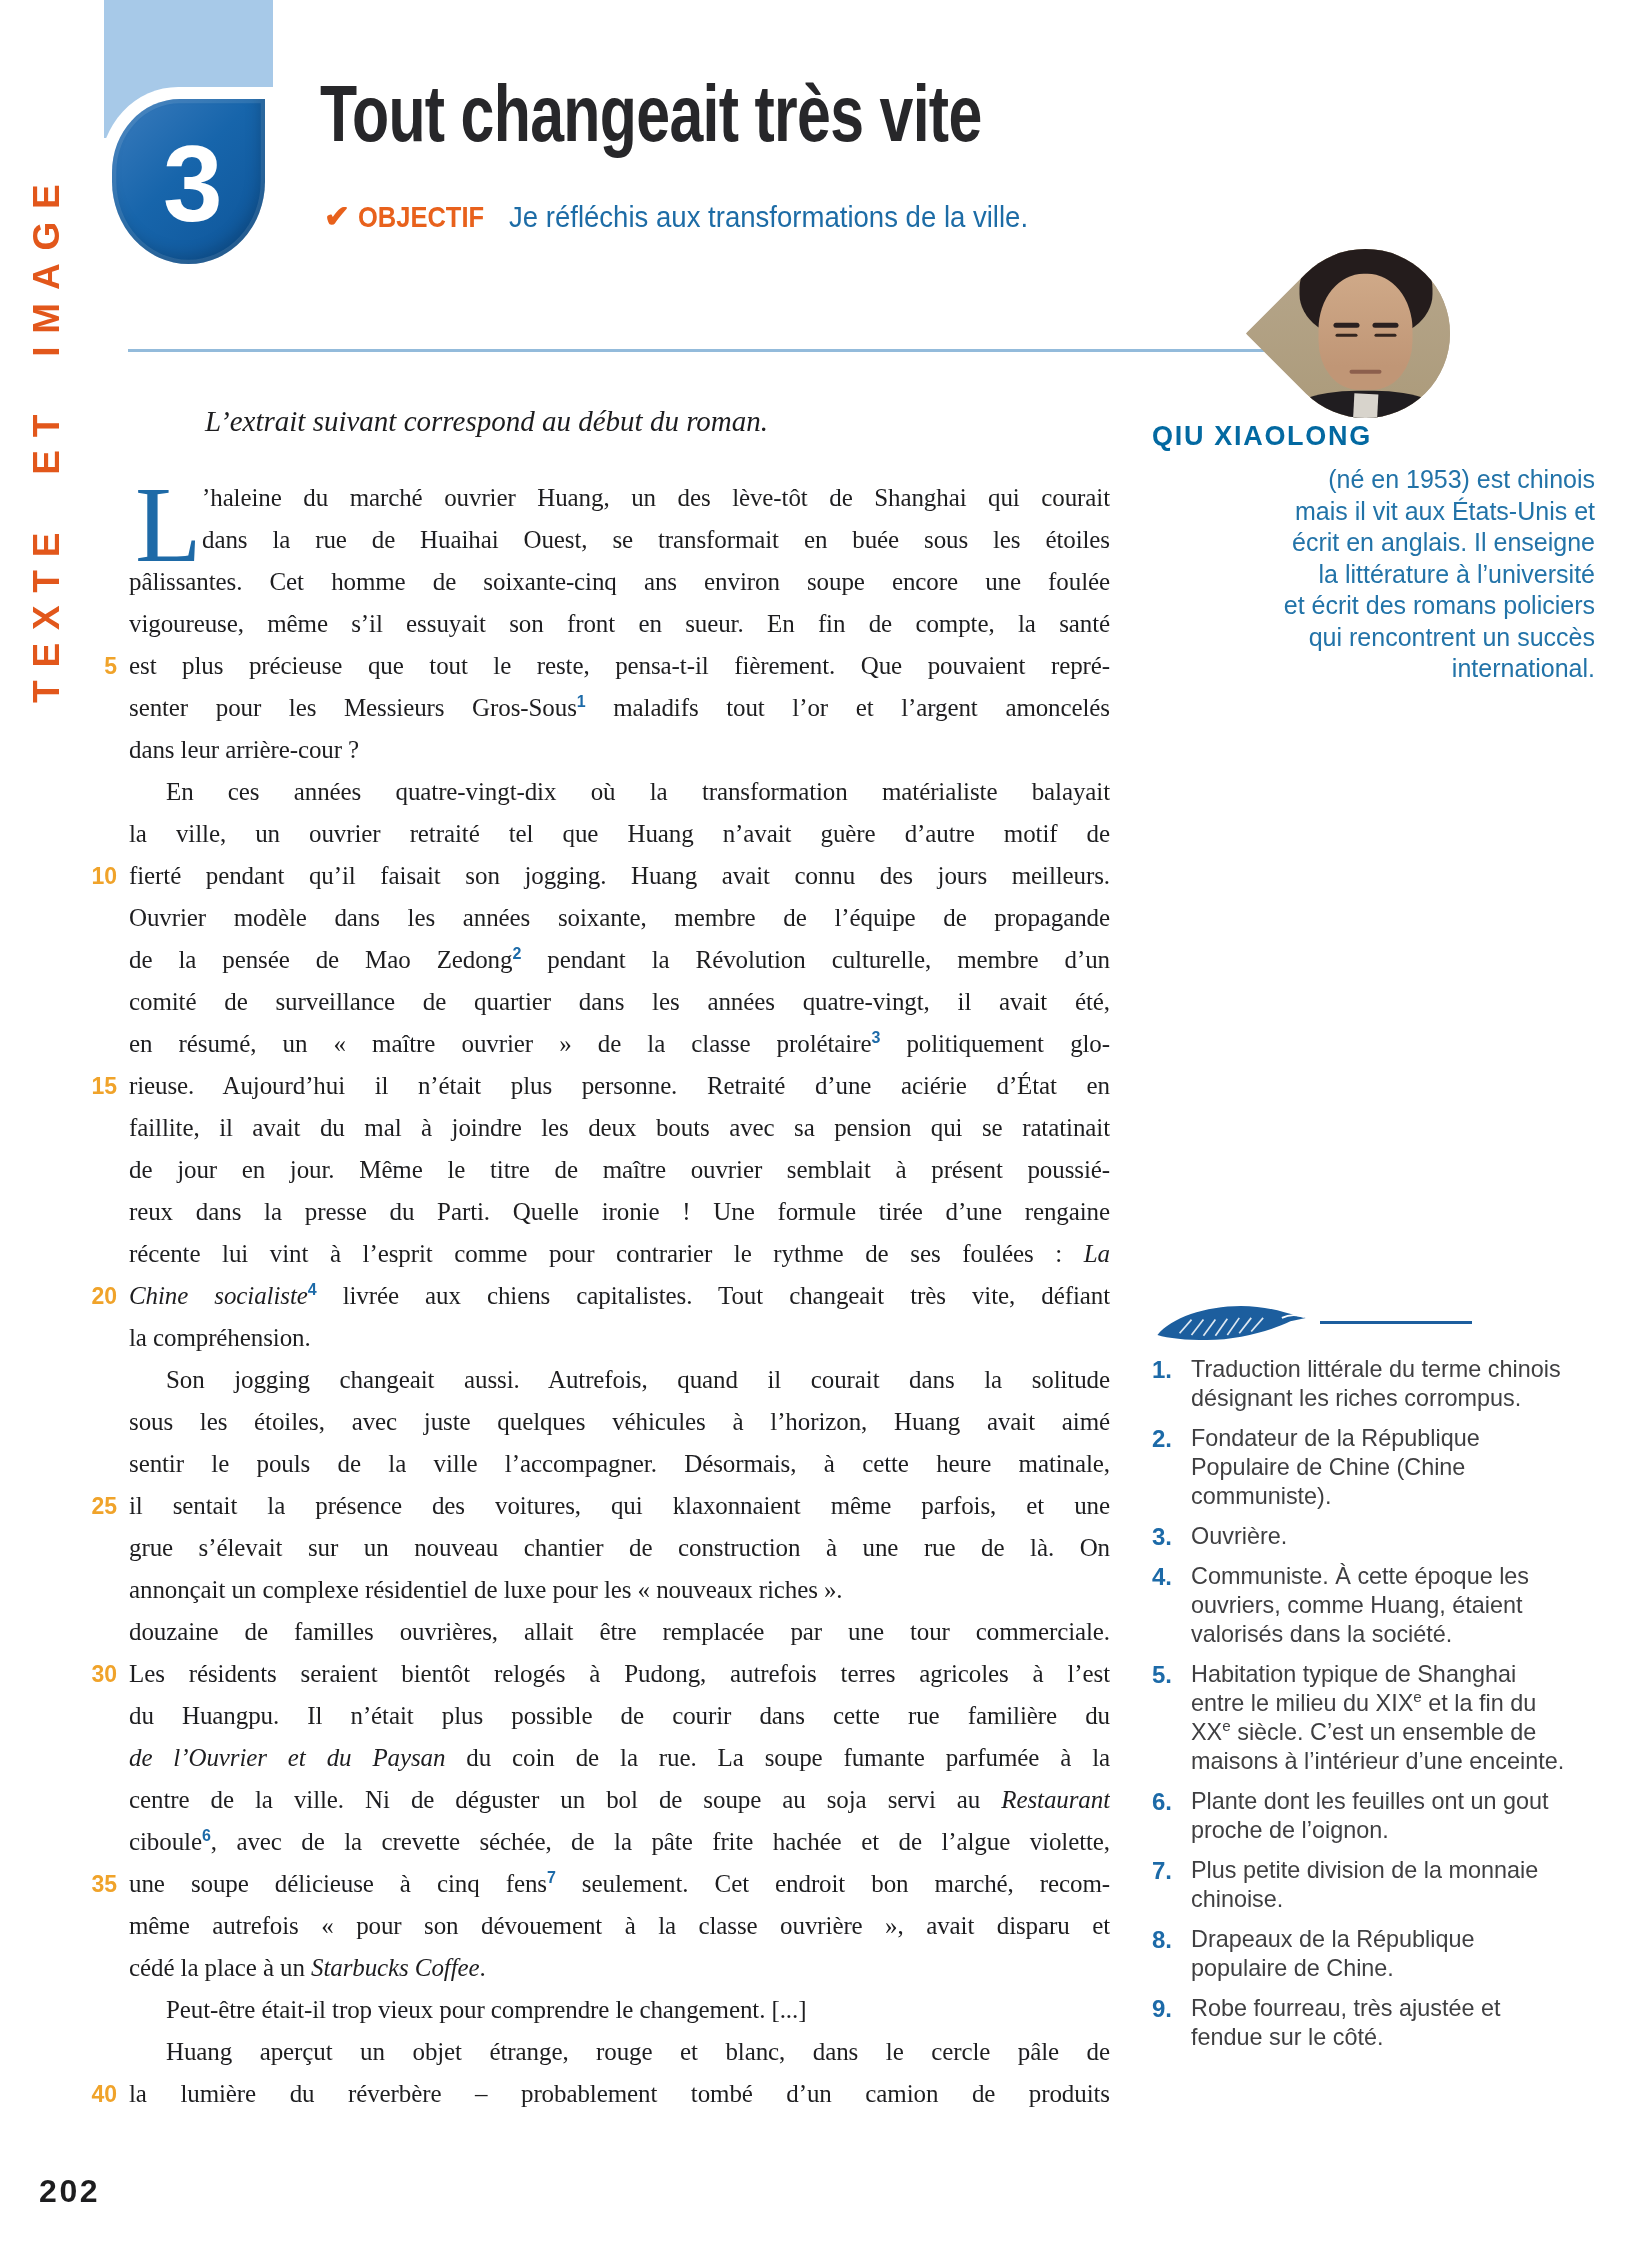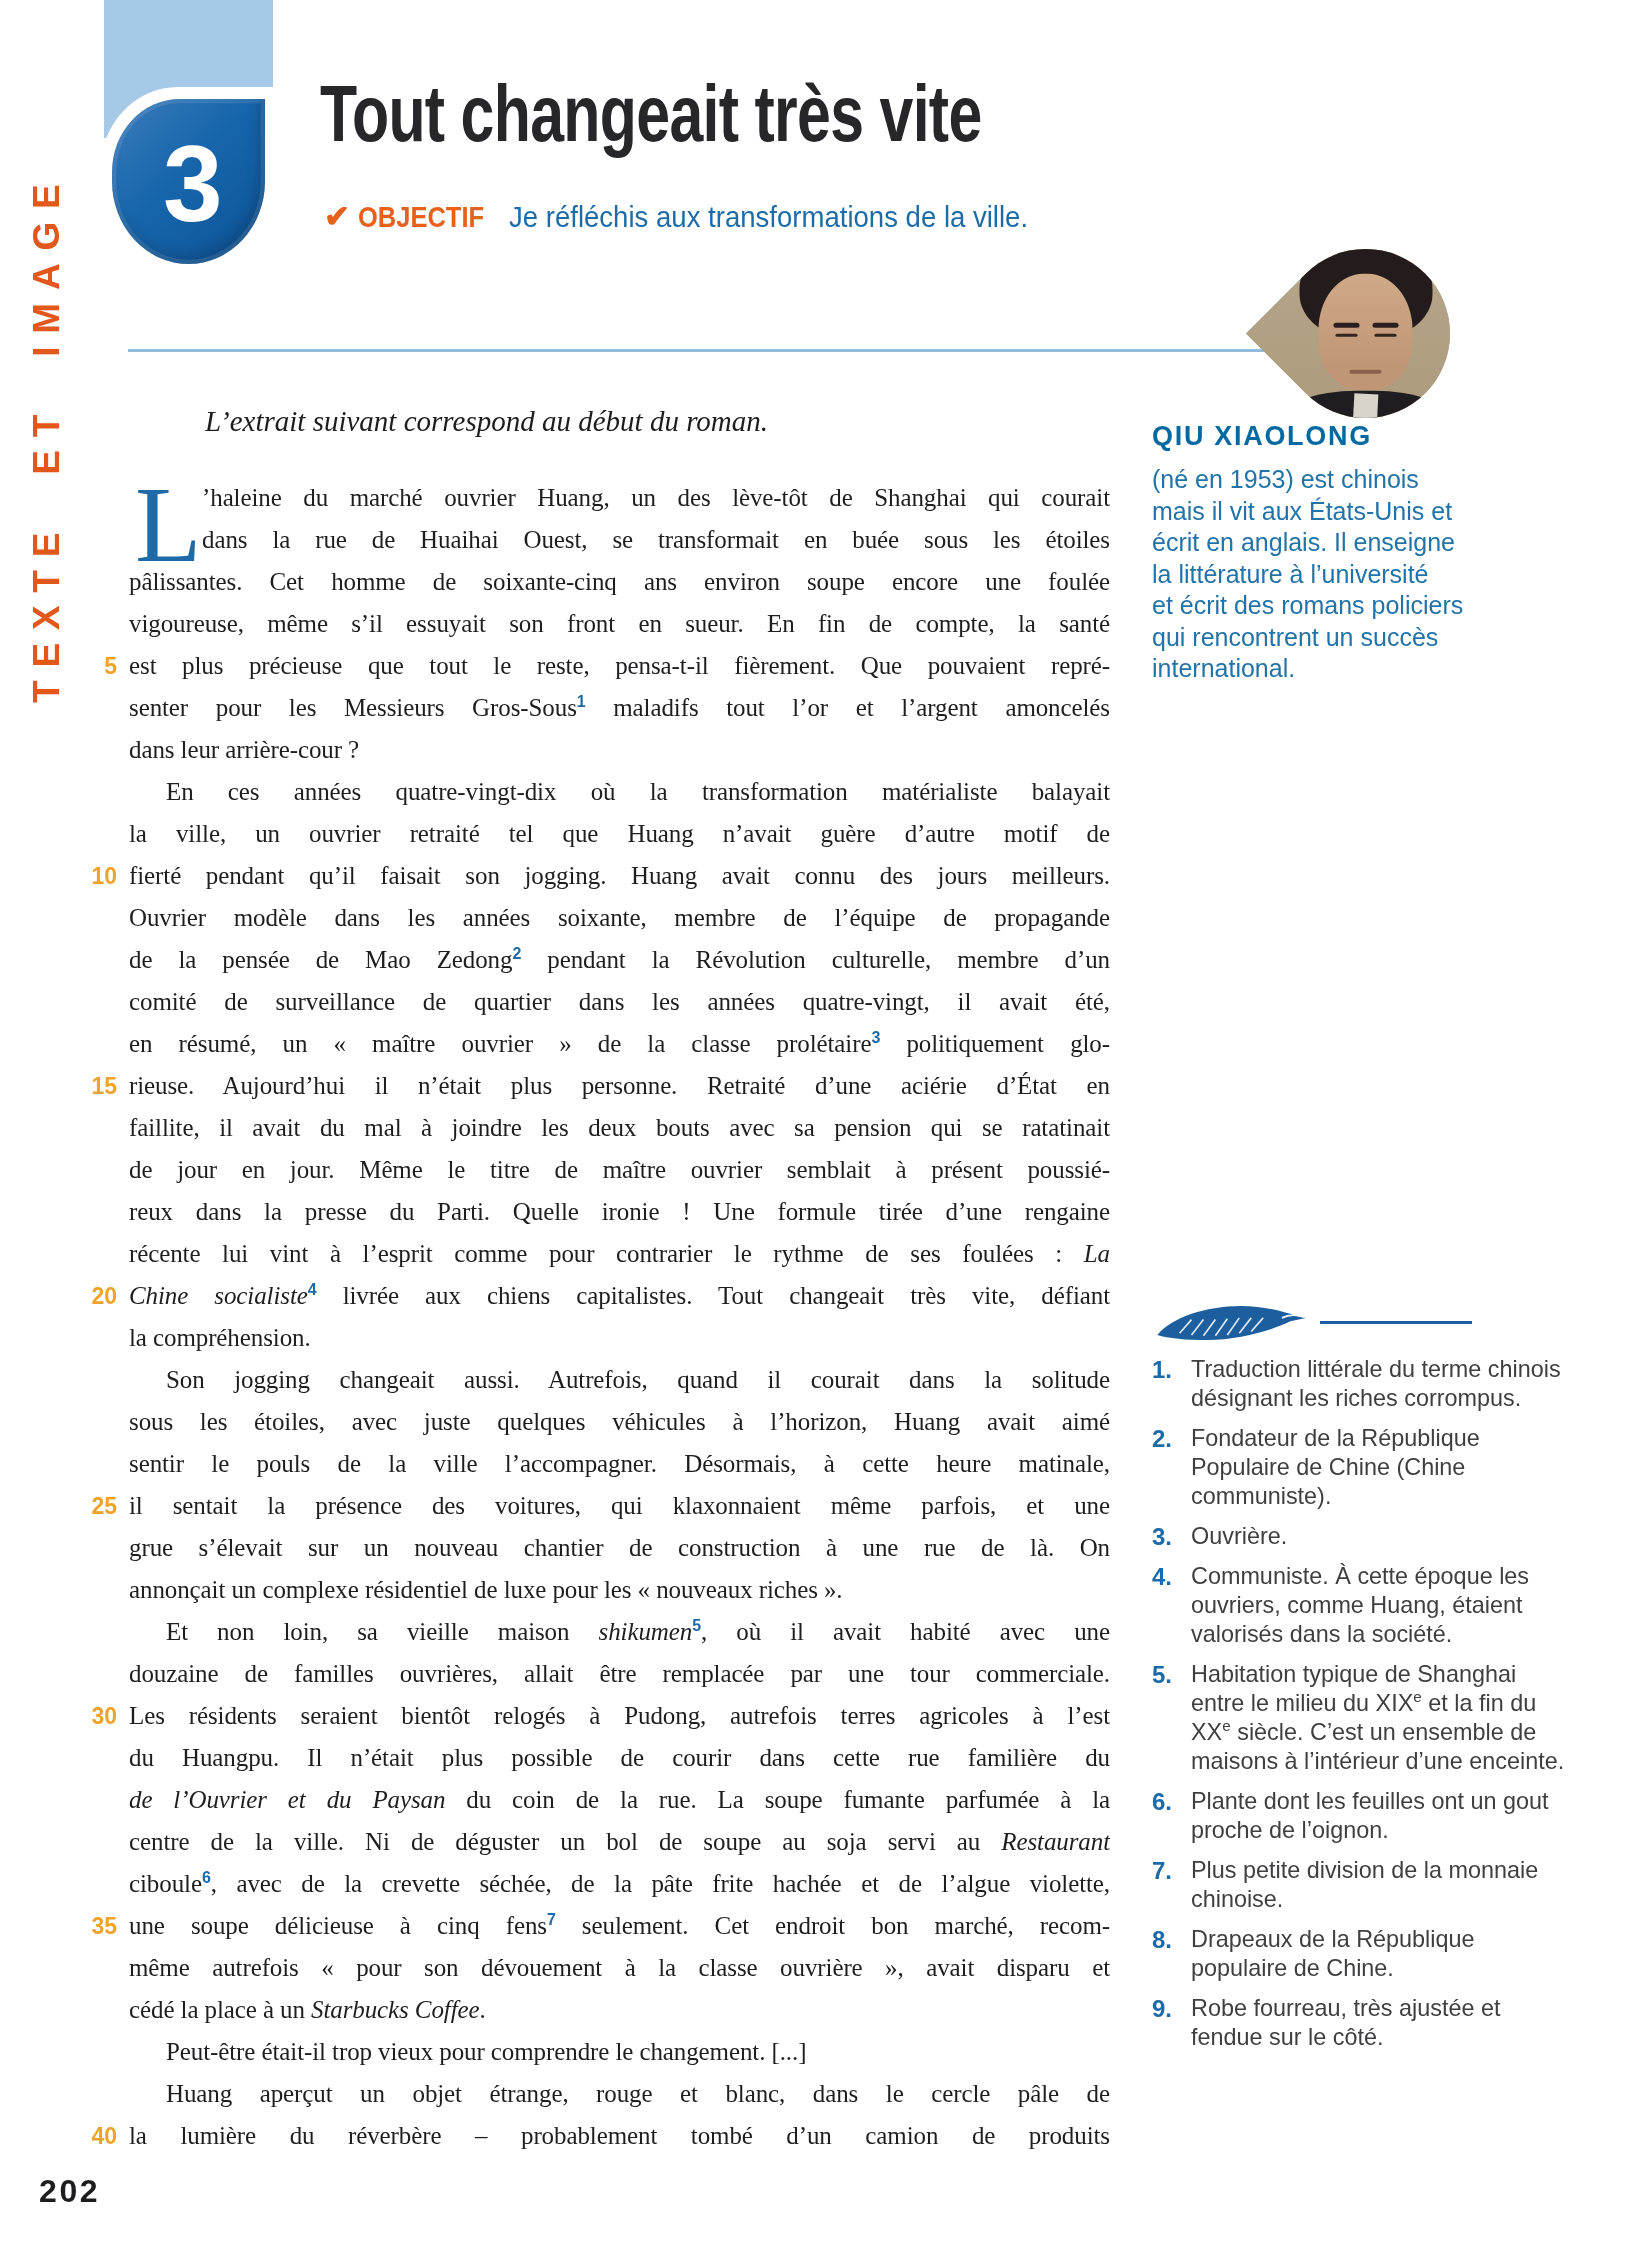--- a/index.html
+++ b/index.html
@@ -48,21 +48,21 @@
     background:linear-gradient(180deg,#b9a98f 0%,#a99877 100%);}
   .portrait .hair{position:absolute;left:53px;top:24px;width:133px;height:102px;background:#241c1c;border-radius:50% 50% 45% 45%;}
   .portrait .face{position:absolute;left:72px;top:60px;width:94px;height:116px;background:linear-gradient(180deg,#cfa988 0%,#c09676 80%);border-radius:48% 48% 42% 42%;}
   .portrait .brow{position:absolute;width:25.5px;height:5.1px;background:#2a2020;border-radius:2.6px;top:109px;}
   .portrait .eye{position:absolute;width:22px;height:3.4px;background:#33251f;border-radius:1.7px;top:120px;}
   .portrait .mouth{position:absolute;left:103px;top:156px;width:32px;height:4.3px;background:#8c5f4d;border-radius:2.6px;}
   .portrait .jacket{position:absolute;left:34px;top:177px;width:170px;height:68px;background:#201d20;border-radius:45% 45% 0 0;}
   .portrait .shirt{position:absolute;left:107px;top:180px;width:24px;height:34px;background:#d8d4cc;transform:rotate(3deg);}
   
   .author-name{position:absolute;left:1152px;top:421px;font-size:27px;font-weight:bold;color:#0369a1;letter-spacing:1.7px;}
-  .author-bio{position:absolute;left:1152px;top:464px;width:443px;font-size:25px;line-height:31.5px;color:#2273a8;}
+  .author-bio{position:absolute;left:1152px;top:464px;width:443px;font-size:25px;line-height:31.5px;color:#2273a8;text-align:right;}
   
   .intro{position:absolute;left:205px;top:405px;font-family:"Liberation Serif",serif;font-style:italic;font-size:29px;color:#1d1d1f;}
   .dropcap{position:absolute;left:135px;top:470px;font-family:"Liberation Serif",serif;font-size:109px;line-height:1;color:#1e6aa7;}
   .body-text{position:absolute;left:85px;top:477px;width:1039px;}
   .line{display:flex;}
   .line .gut{
     width:44px;padding-right:12px;box-sizing:border-box;text-align:right;
     font-size:23px;font-weight:600;color:#f0a32a;line-height:42px;
   }
   .line .txt{
@@ -224,24 +224,20 @@
       <div class="txt">il sentait la présence des voitures, qui klaxonnaient même parfois, et une</div>
     </div>
     <div class="line">
       <div class="gut"></div>
       <div class="txt">grue s’élevait sur un nouveau chantier de construction à une rue de là. On</div>
     </div>
     <div class="line last">
       <div class="gut"></div>
       <div class="txt">annonçait un complexe résidentiel de luxe pour les « nouveaux riches ».</div>
     </div>
-    <div class="line indent">
-      <div class="gut"></div>
-      <div class="txt">Et non loin, sa vieille maison <i>shikumen</i><sup class="ref">5</sup>, où il avait habité avec une</div>
-    </div>
     <div class="line">
       <div class="gut"></div>
       <div class="txt">douzaine de familles ouvrières, allait être remplacée par une tour commerciale.</div>
     </div>
     <div class="line">
       <div class="gut">30</div>
       <div class="txt">Les résidents seraient bientôt relogés à Pudong, autrefois terres agricoles à l’est</div>
     </div>
     <div class="line">
       <div class="gut"></div>

